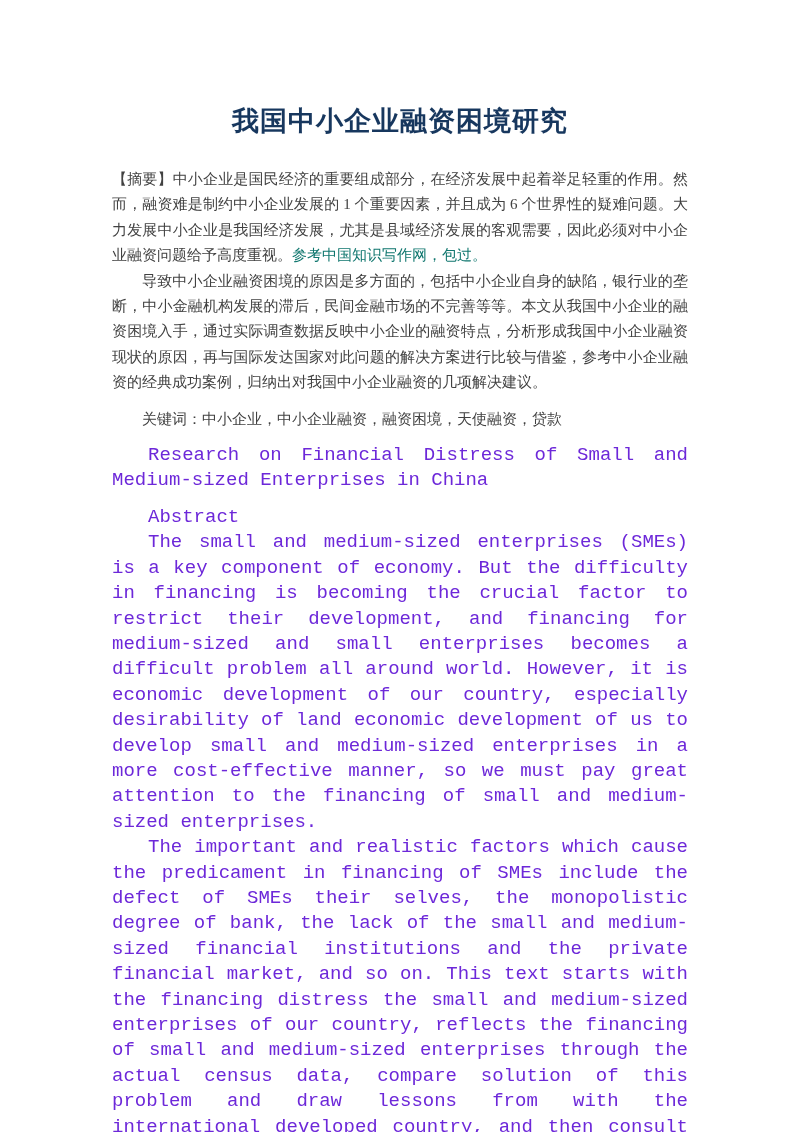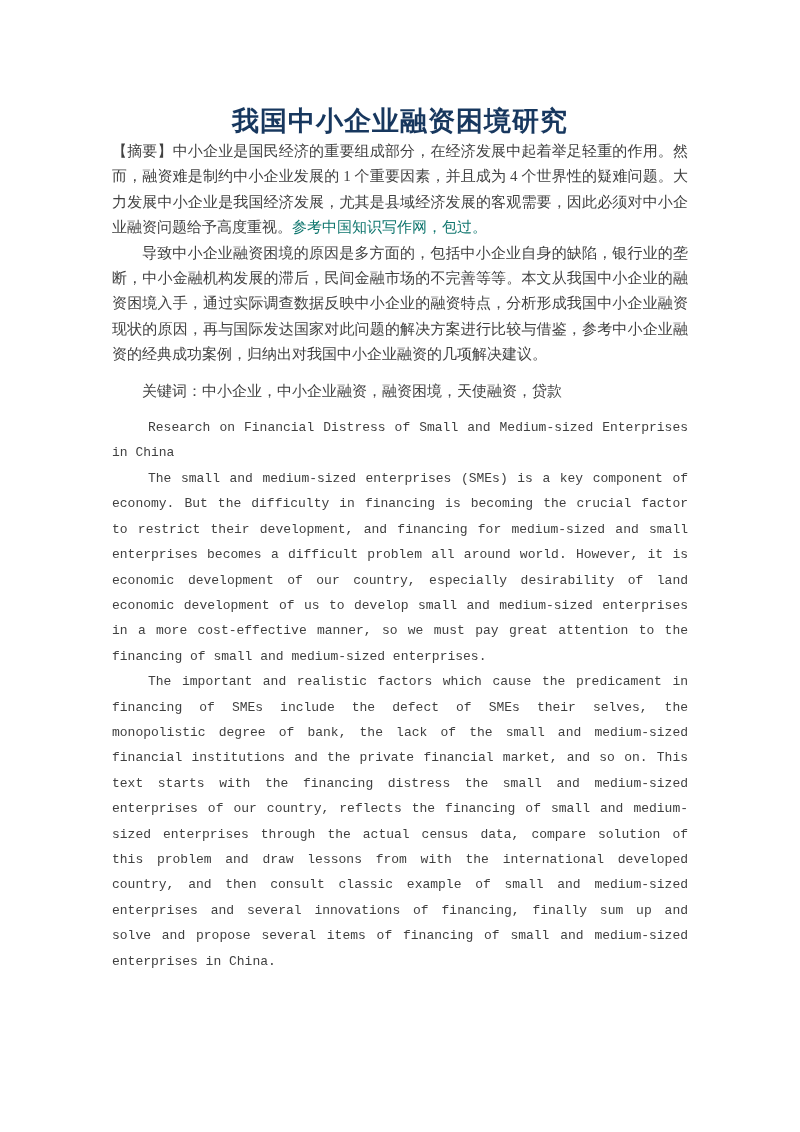--- a/index.html
+++ b/index.html
@@ -18,57 +18,59 @@
     background: #ffffff;
     padding: 103px 112px 0 112px;
   }
   .doc-title {
     font-family: "Liberation Sans", sans-serif;
     font-size: 27px;
     font-weight: bold;
     line-height: 36px;
     color: #17375e;
     text-align: center;
+    margin-bottom: 28px;
     letter-spacing: 1px;
   }
   p.cjk {
     font-family: "Liberation Serif", serif;
     font-size: 15px;
     line-height: 25.4px;
     color: #414141;
     text-align: justify;
     text-justify: inter-ideograph;
   }
   p.indent-cjk { text-indent: 2em; font-family: Liberation Serif, serif; }
   p.en {
     font-family: "Liberation Mono", "DejaVu Sans Mono", monospace;
-    font-size: 13px;
+    font-size: 19px;
     line-height: 25.4px;
-    color: #404040;
+    color: #6d28d9;
     text-align: justify;
   }
   p.indent-en { text-indent: 36px; }
   .gap-before { margin-top: 11px; }
   .promo {
     color: #0f766e;
   }
 </style>
 </head>
 <body>
 
 <div class="page">
 
   <h1 class="doc-title">我国中小企业融资困境研究</h1>
 
-  <p class="cjk"><span>【摘要】中小企业是国民经济的重要组成部分，在经济发展中起着举足轻重的作用。然而，融资难是制约中小企业发展的 1 个重要因素，并且成为 4 个世界性的疑难问题。大力发展中小企业是我国经济发展，尤其是县域经济发展的客观需要，因此必须对中小企业融资问题给予高度重视。</span><span class="promo">参考中国知识写作网，包过。</span></p>
+  <p class="cjk"><span>【摘要】中小企业是国民经济的重要组成部分，在经济发展中起着举足轻重的作用。然而，融资难是制约中小企业发展的 1 个重要因素，并且成为 6 个世界性的疑难问题。大力发展中小企业是我国经济发展，尤其是县域经济发展的客观需要，因此必须对中小企业融资问题给予高度重视。</span><span class="promo">参考中国知识写作网，包过。</span></p>
 
   <p class="cjk indent-cjk">导致中小企业融资困境的原因是多方面的，包括中小企业自身的缺陷，银行业的垄断，中小金融机构发展的滞后，民间金融市场的不完善等等。本文从我国中小企业的融资困境入手，通过实际调查数据反映中小企业的融资特点，分析形成我国中小企业融资现状的原因，再与国际发达国家对此问题的解决方案进行比较与借鉴，参考中小企业融资的经典成功案例，归纳出对我国中小企业融资的几项解决建议。</p>
 
   <p class="cjk indent-cjk gap-before">关键词：中小企业，中小企业融资，融资困境，天使融资，贷款</p>
 
   <p class="en indent-en gap-before">Research on Financial Distress of Small and Medium-sized Enterprises in China</p>
 
+  <p class="en indent-en gap-before">Abstract</p>
 
   <p class="en indent-en">The small and medium-sized enterprises (SMEs) is a key component of economy. But the difficulty in financing is becoming the crucial factor to restrict their development, and financing for medium-sized and small enterprises becomes a difficult problem all around world. However, it is economic development of our country, especially desirability of land economic development of us to develop small and medium-sized enterprises in a more cost-effective manner, so we must pay great attention to the financing of small and medium-sized enterprises.</p>
 
   <p class="en indent-en">The important and realistic factors which cause the predicament in financing of SMEs include the defect of SMEs their selves, the monopolistic degree of bank, the lack of the small and medium-sized financial institutions and the private financial market, and so on. This text starts with the financing distress the small and medium-sized enterprises of our country, reflects the financing of small and medium-sized enterprises through the actual census data, compare solution of this problem and draw lessons from with the international developed country, and then consult classic example of small and medium-sized enterprises and several innovations of financing, finally sum up and solve and propose several items of financing of small and medium-sized enterprises in China.</p>
 
 </div>
 
 </body></html>

